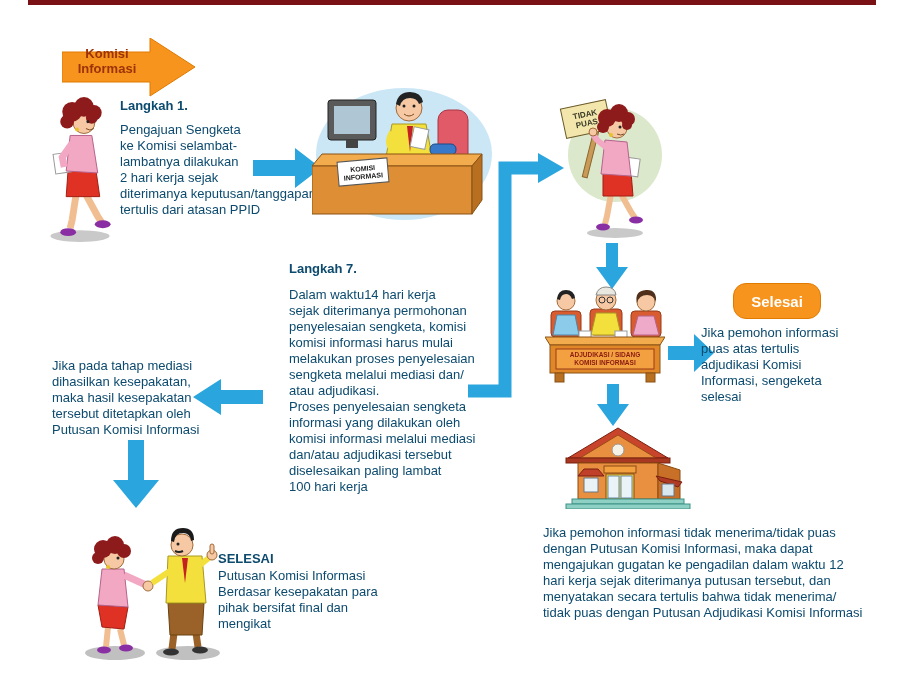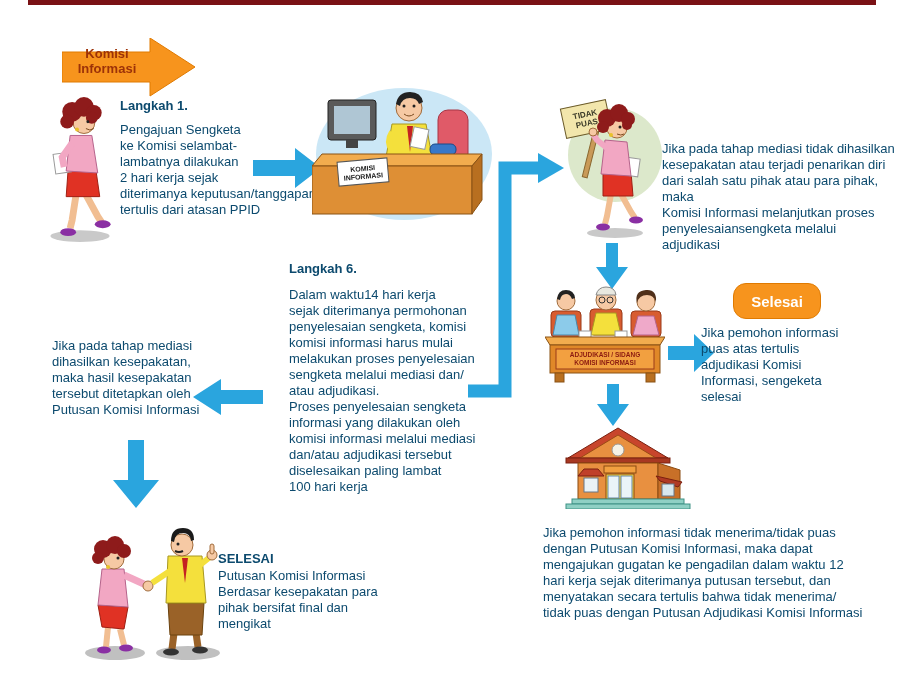--- a/index.html
+++ b/index.html
@@ -13,21 +13,21 @@
   
   .start-arrow{left:62px;top:38px;width:135px;height:60px;}
   .start-arrow-label{left:62px;top:46px;width:90px;text-align:center;font-weight:bold;
       font-size:13px;line-height:15px;color:#9c3208;}
   
   .t-l1-title{left:120px;top:98px;}
   .t-l1-body{left:120px;top:122px;width:235px;}
   .t-l2-title{left:289px;top:261px;}
   .t-l2-body{left:289px;top:287px;width:230px;}
   .t-gagal{left:662px;top:141px;width:235px;}
-  .t-sepakat{left:52px;top:338px;width:220px;}
+  .t-sepakat{left:52px;top:358px;width:220px;}
   .t-puas{left:701px;top:325px;width:165px;}
   .t-gugatan{left:543px;top:525px;width:345px;}
   .t-selesai-title{left:218px;top:551px;}
   .t-selesai-body{left:218px;top:568px;width:180px;}
   .selesai-badge{left:733px;top:283px;width:86px;height:34px;background:#F7941D;
       border:1px solid #e07a00;border-radius:13px;display:flex;align-items:center;
       justify-content:center;color:#fff;font-weight:bold;font-size:15px;}
   
   .fig-applicant{left:40px;top:96px;width:80px;height:148px;}
   .fig-desk{left:312px;top:82px;width:180px;height:150px;}
@@ -153,25 +153,20 @@
     <circle cx="75" cy="21" r="7" fill="#8E1B1B"></circle>
       <circle cx="50" cy="29" r="6" fill="#8E1B1B"></circle>
     <circle cx="74" cy="27" r="5" fill="#8E1B1B"></circle>
     <circle cx="67" cy="29" r="1.5" fill="#222"></circle>
     <path d="M64,36 q4,2 7,0" stroke="#7A4A20" fill="none"></path>
     <circle cx="58" cy="37" r="2" fill="#E8C22A"></circle>
   </svg>
   <div class="abs sign-tidakpuas pre">TIDAK
 PUAS</div>
 
-  <div class="abs txt pre t-gagal">Jika pada tahap mediasi tidak dihasilkan
-kesepakatan atau terjadi penarikan diri
-dari salah satu pihak atau para pihak, maka
-Komisi Informasi melanjutkan proses
-penyelesaiansengketa melalui adjudikasi</div>
 
   <svg class="abs ar-down-a" width="32" height="46">
     <polygon points="10,0 22,0 22,24 32,24 16,46 0,24 10,24" fill="#2AA5DE"></polygon>
   </svg>
 
   <svg class="abs fig-panel" viewBox="0 0 120 100">
     <rect x="6" y="28" width="30" height="26" rx="4" fill="#D85C30" stroke="#9A3A18"></rect>
     <rect x="45" y="26" width="32" height="26" rx="4" fill="#D85C30" stroke="#9A3A18"></rect>
     <rect x="86" y="28" width="30" height="26" rx="4" fill="#D85C30" stroke="#9A3A18"></rect>
     <circle cx="21" cy="18" r="9" fill="#F6C9A4" stroke="#A06C3C"></circle>
@@ -230,21 +225,21 @@
     <rect x="18" y="80" width="124" height="5" fill="#8FD0C4" stroke="#3E9285"></rect>
   </svg>
 
   <div class="abs txt pre t-gugatan">Jika pemohon informasi tidak menerima/tidak puas
 dengan Putusan Komisi Informasi, maka dapat
 mengajukan gugatan ke pengadilan dalam waktu 12
 hari kerja sejak diterimanya putusan tersebut, dan
 menyatakan secara tertulis bahwa tidak menerima/
 tidak puas dengan Putusan Adjudikasi Komisi Informasi</div>
 
-  <div class="abs txt bold t-l2-title">Langkah 6.</div>
+  <div class="abs txt bold t-l2-title">Langkah 7.</div>
   <div class="abs txt pre t-l2-body">Dalam waktu14 hari kerja
 sejak diterimanya permohonan
 penyelesaian sengketa, komisi
 komisi informasi harus mulai
 melakukan proses penyelesaian
 sengketa melalui mediasi dan/
 atau adjudikasi.
 Proses penyelesaian sengketa
 informasi yang dilakukan oleh
 komisi informasi melalui mediasi

